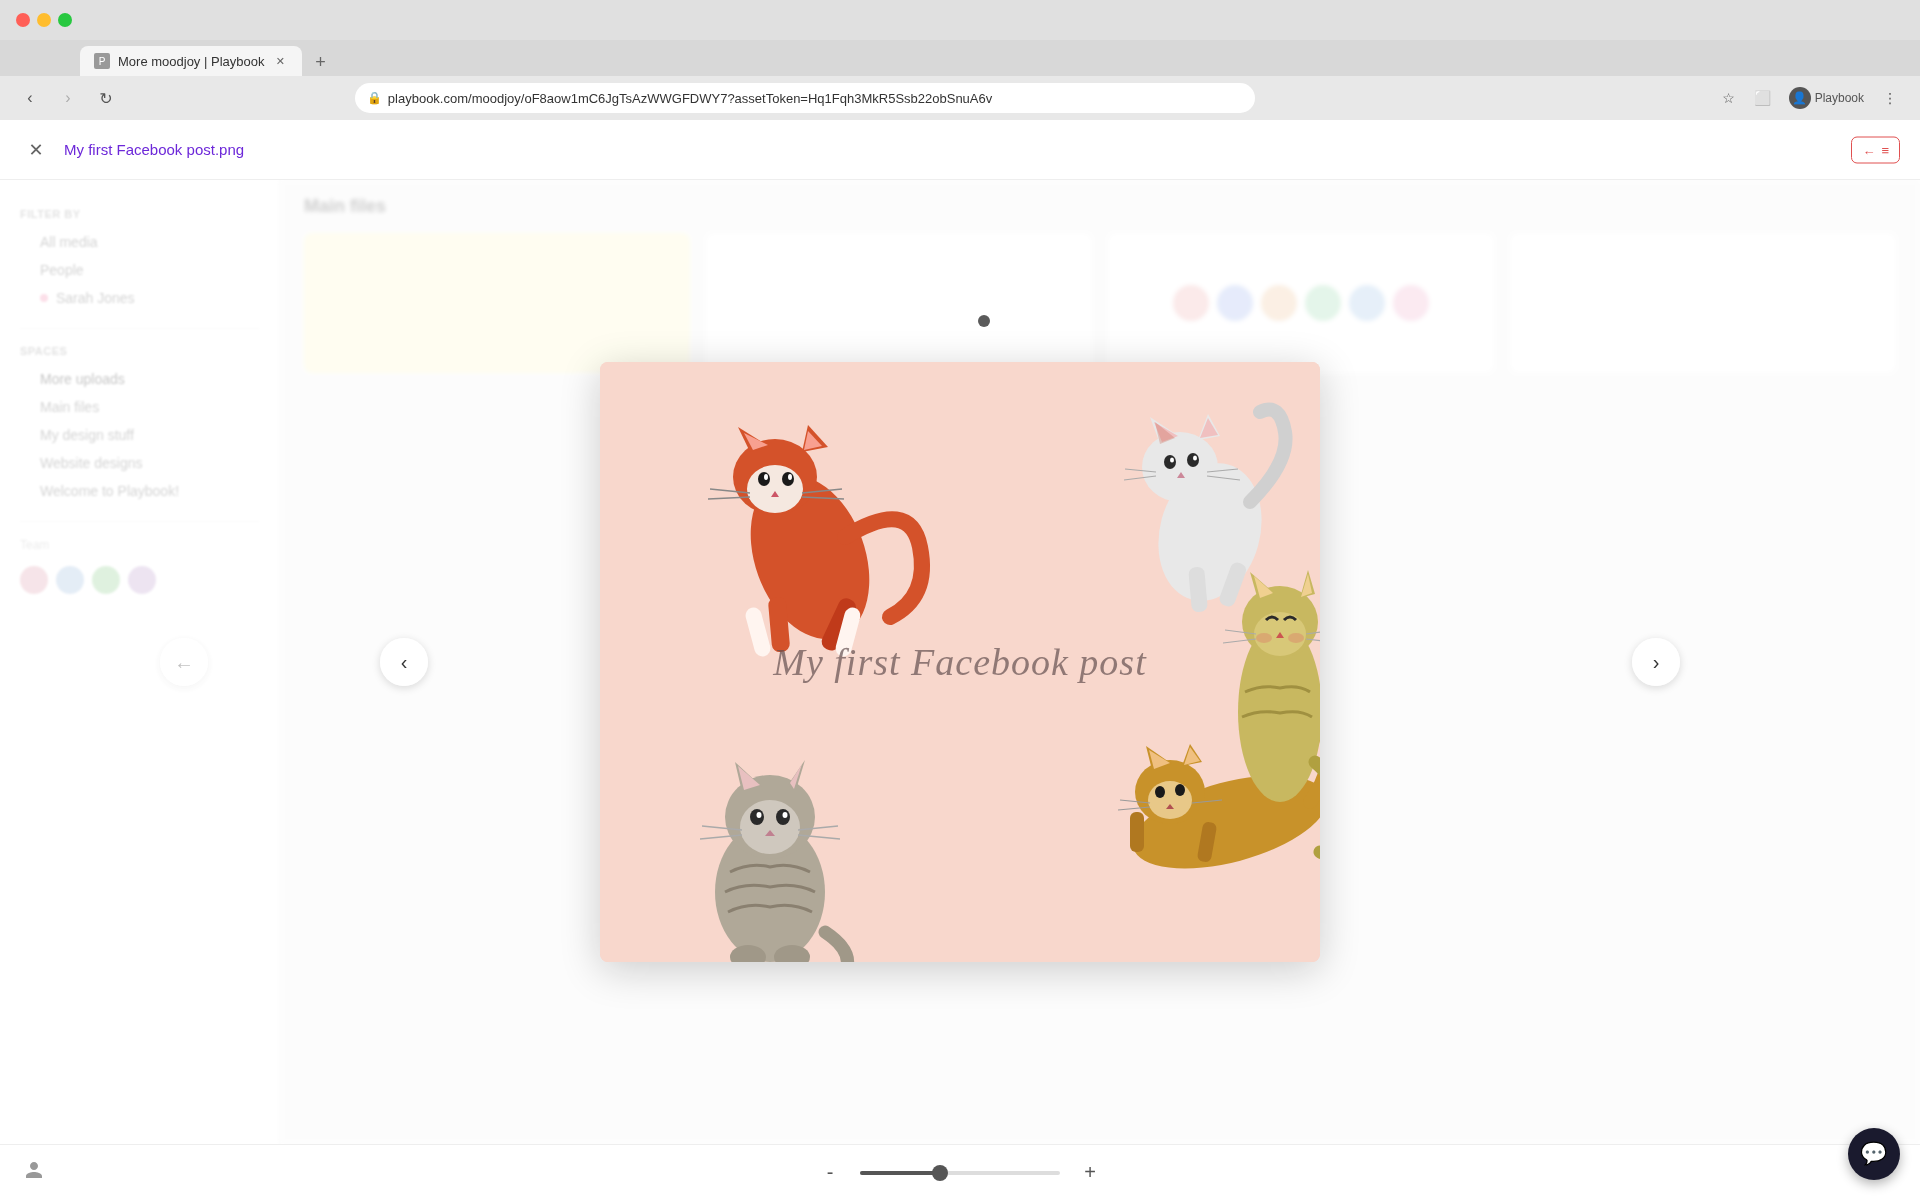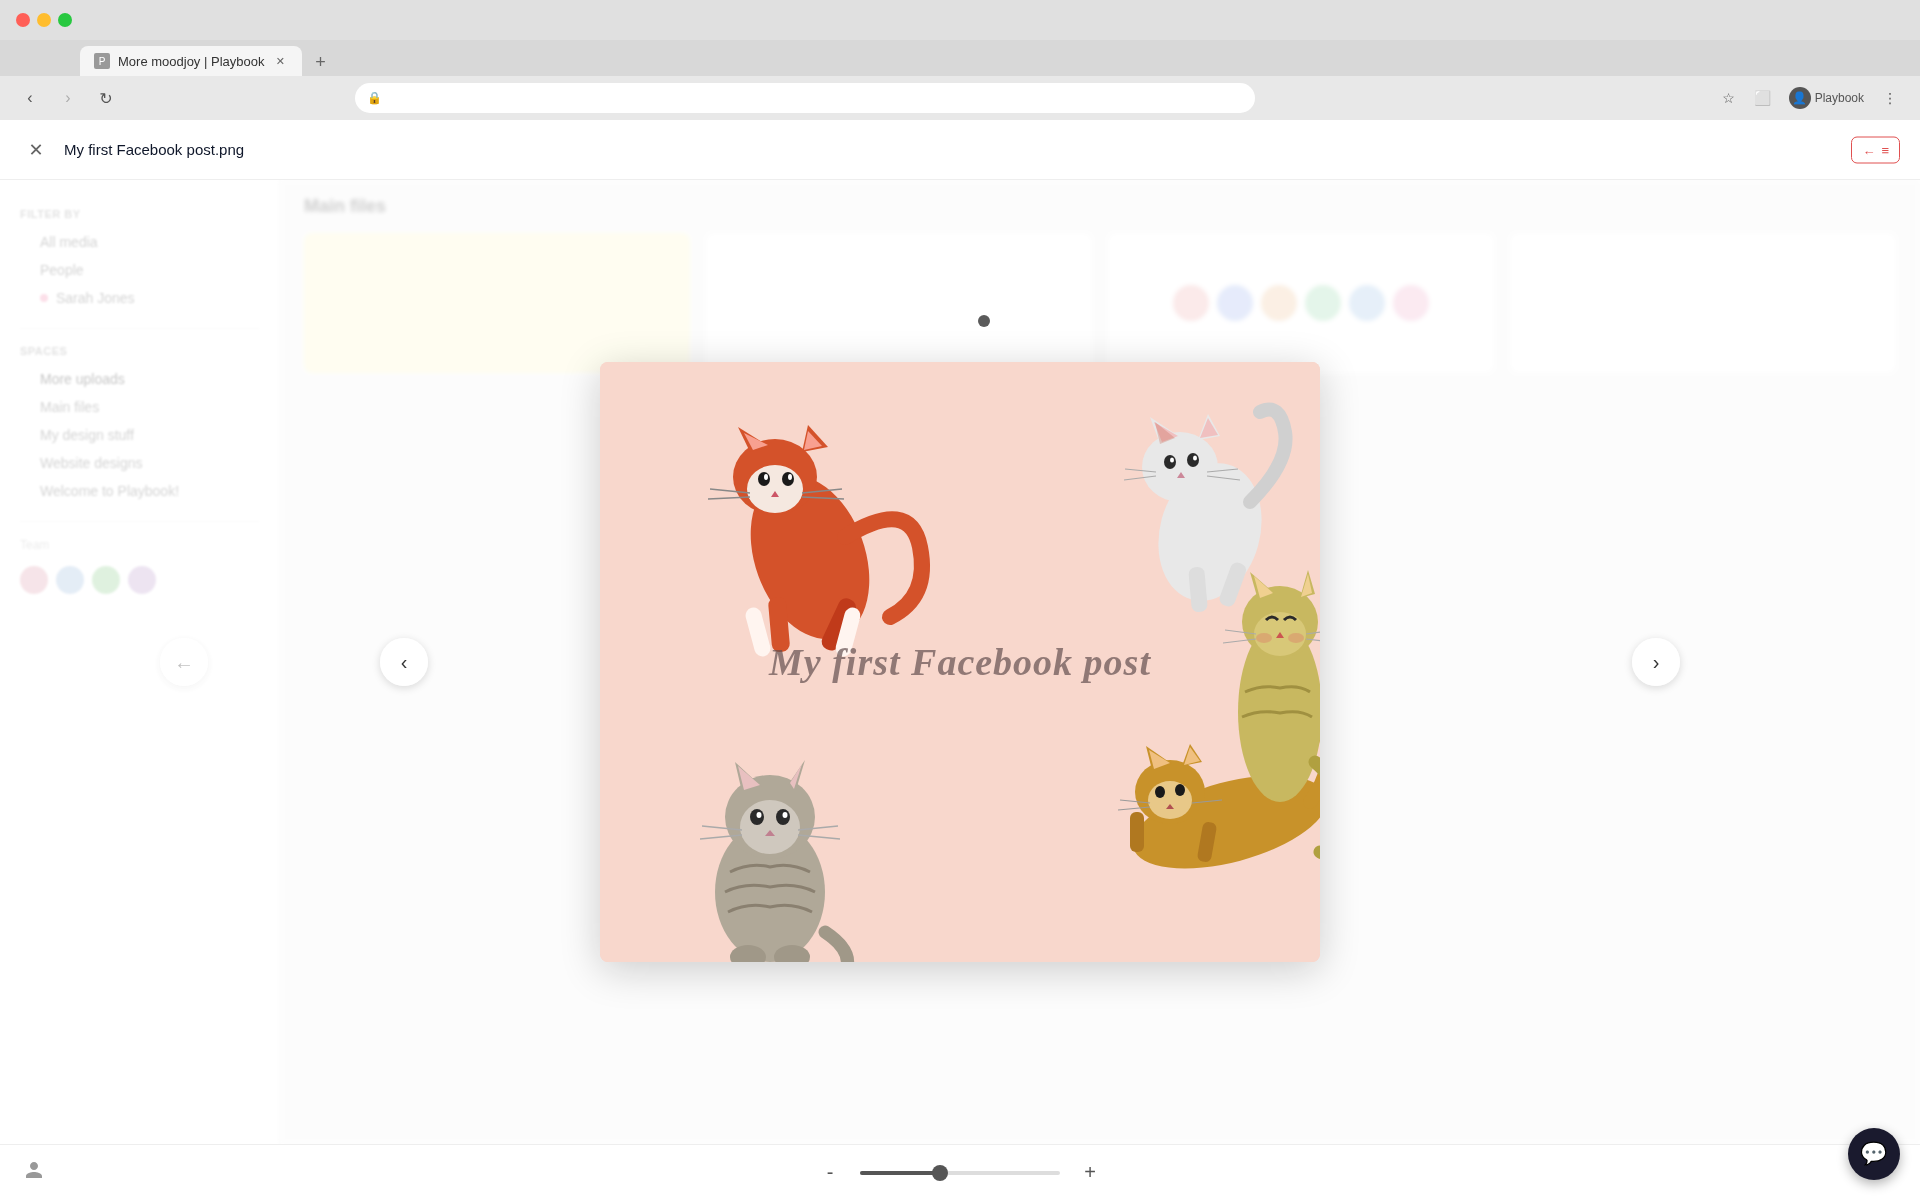--- a/index.html
+++ b/index.html
@@ -29,21 +29,21 @@
     .browser-action-btn { width: 28px; height: 28px; display: flex; align-items: center; justify-content: center; cursor: pointer; color: #555; font-size: 14px; border-radius: 50%; }
     .incognito-badge { background: transparent; border: none; display: flex; align-items: center; gap: 4px; font-size: 12px; color: #555; cursor: pointer; padding: 2px 6px; border-radius: 12px; }
     .incognito-icon { width: 22px; height: 22px; background: #555; border-radius: 50%; display: flex; align-items: center; justify-content: center; }
 
     
     .app-content { width: 100%; height: calc(1200px - 120px); background: #fff; display: flex; flex-direction: column; position: relative; }
 
     
     .top-bar { height: 60px; background: #fff; display: flex; align-items: center; padding: 0 20px; border-bottom: 1px solid #eee; position: relative; z-index: 100; }
     .close-btn { width: 32px; height: 32px; display: flex; align-items: center; justify-content: center; cursor: pointer; color: #666; font-size: 18px; }
-    .file-title { margin-left: 12px; font-size: 15px; color: #0f172a; }
+    .file-title { margin-left: 12px; font-size: 15px; color: #6d28d9; }
     .panel-toggle-btn { position: absolute; right: 20px; top: 50%; transform: translateY(-50%); border: 1.5px solid #e05050; border-radius: 6px; padding: 5px 10px; display: flex; align-items: center; gap: 6px; cursor: pointer; color: #e05050; font-size: 13px; }
 
     
     .main-area { flex: 1; display: flex; position: relative; overflow: hidden; }
 
     
     .sidebar { width: 280px; background: rgba(255,255,255,0.85); border-right: 1px solid #eee; padding: 20px 0; position: relative; filter: blur(1px); opacity: 0.7; }
     .sidebar-section { padding: 8px 20px; }
     .sidebar-heading { font-size: 11px; color: #999; text-transform: uppercase; letter-spacing: 0.5px; margin-bottom: 8px; font-weight: 600; }
     .sidebar-item { padding: 6px 20px; font-size: 14px; color: #666; cursor: pointer; display: flex; align-items: center; gap: 8px; }
@@ -62,21 +62,21 @@
 
     
     .lightbox-overlay { position: absolute; left: 0; top: 0; right: 0; bottom: 0; background: rgba(255,255,255,0.6); backdrop-filter: blur(0px); display: flex; align-items: center; justify-content: center; z-index: 200; }
 
     
     .nav-arrow { position: absolute; top: 50%; transform: translateY(-50%); width: 48px; height: 48px; background: rgba(255,255,255,0.9); border-radius: 50%; display: flex; align-items: center; justify-content: center; cursor: pointer; box-shadow: 0 2px 8px rgba(0,0,0,0.15); font-size: 20px; color: #333; z-index: 210; }
     .nav-arrow.prev { left: 20px; }
     .nav-arrow.next { right: 20px; }
     .nav-arrow.prev-ghost { left: 160px; opacity: 0.3; }
     .image-card { width: 720px; height: 600px; background: #f8d7cc; border-radius: 8px; overflow: hidden; position: relative; display: flex; align-items: center; justify-content: center; box-shadow: 0 8px 40px rgba(0,0,0,0.2); }
-    .image-text { font-size: 38px; color: rgba(100,80,80,0.7); font-family: 'Georgia', serif; font-style: italic; font-weight: 700; letter-spacing: 1px; z-index: 10; text-align: center; }
+    .image-text { font-size: 38px; color: rgba(100,80,80,0.7); font-family: 'Georgia', serif; font-style: italic; font-weight: 400; letter-spacing: 1px; z-index: 10; text-align: center; }
 
     
     .bottom-bar { height: 56px; background: #fff; border-top: 1px solid #eee; display: flex; align-items: center; justify-content: center; gap: 16px; position: relative; z-index: 100; }
     .zoom-btn { width: 28px; height: 28px; display: flex; align-items: center; justify-content: center; cursor: pointer; font-size: 20px; color: #555; }
     .zoom-slider { width: 200px; height: 4px; background: #ddd; border-radius: 2px; position: relative; cursor: pointer; }
     .zoom-track { position: absolute; left: 0; top: 0; height: 100%; background: #555; border-radius: 2px; width: 40%; }
     .zoom-thumb { position: absolute; width: 16px; height: 16px; background: #555; border-radius: 50%; top: 50%; transform: translate(-50%, -50%); left: 40%; cursor: grab; }
 
     
     .bottom-left-icon { position: absolute; left: 20px; bottom: 16px; width: 28px; height: 28px; color: #888; display: flex; align-items: center; justify-content: center; }
@@ -111,20 +111,21 @@
     </div>
     <div class="tab-new">+</div>
   </div>
 
   <div class="address-bar-row">
     <div class="nav-btn">‹</div>
     <div class="nav-btn" style="opacity:0.4;">›</div>
     <div class="nav-btn">↻</div>
     <div class="address-bar">
       <span class="lock-icon">🔒</span>
+      <span class="address-text">playbook.com/moodjoy/oF8aow1mC6JgTsAzWWGFDWY7?assetToken=Hq1Fqh3MkR5Ssb22obSnuA6v</span>
     </div>
     <div class="browser-actions">
       <div class="browser-action-btn">☆</div>
       <div class="browser-action-btn">⬜</div>
       <div class="incognito-badge">
         <div class="incognito-icon">
           <span style="color:#fff; font-size:12px;">👤</span>
         </div>
         <span>Playbook</span>
       </div>

